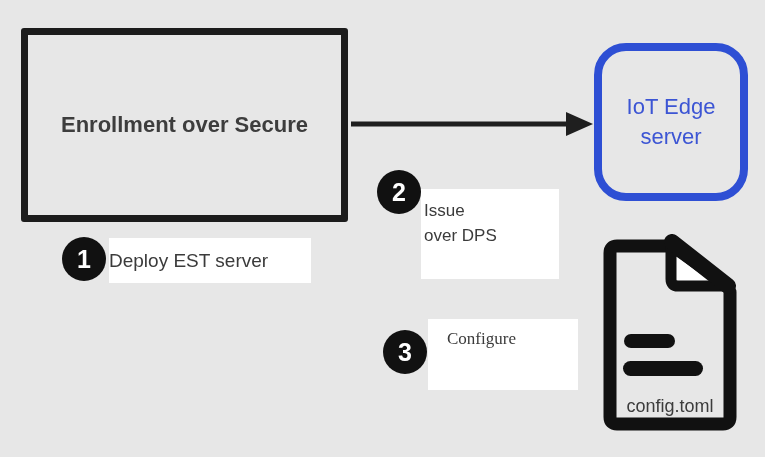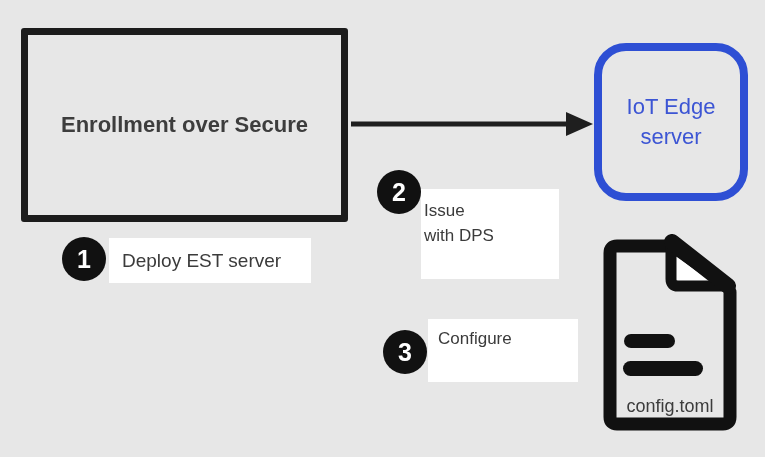--- a/index.html
+++ b/index.html
@@ -79,36 +79,37 @@
     background: #ffffff;
     color: #3b3b3b;
     box-sizing: border-box;
   }
   .step-label-1 {
     left: 109px; top: 238px;
     width: 202px; height: 45px;
     font-size: 19px;
     display: flex;
     align-items: center;
-    padding-left: 13px;
+    padding-left: 0;
   }
   .step-label-2 {
     left: 421px; top: 145px;
     width: 138px; height: 90px;
     font-size: 17px;
     line-height: 25px;
     padding: 9px 0 0 3px;
     margin-top: 44px;
   }
   .step-label-3 {
     left: 428px; top: 319px;
-    width: 150px; height: 63px;
+    width: 150px; height: 71px;
     font-size: 17px;
     line-height: 25px;
-    padding: 7px 0 0 10px;
+    padding: 7px 0 0 19px;
+    font-family: Liberation Serif, serif;
   }
   .line { display: block; }
   
   .file-svg {
     position: absolute;
     left: 597px; top: 234px;
     width: 144px; height: 202px;
   }
   .file-svg text {
     font-family: "Liberation Sans", "DejaVu Sans", sans-serif;
@@ -144,21 +145,21 @@
   </div>
   <div class="step-label step-label-1">
     <span>Deploy EST server</span>
   </div>
 
   <div class="badge badge-2">
     <span>2</span>
   </div>
   <div class="step-label step-label-2">
     <span class="line">Issue</span>
-    <span class="line">with DPS</span>
+    <span class="line">over DPS</span>
   </div>
 
   <div class="badge badge-3">
     <span>3</span>
   </div>
   <div class="step-label step-label-3">
     <span class="line">Configure</span>
   </div>
 
   <svg class="file-svg" viewBox="0 0 144 202" aria-hidden="true">

